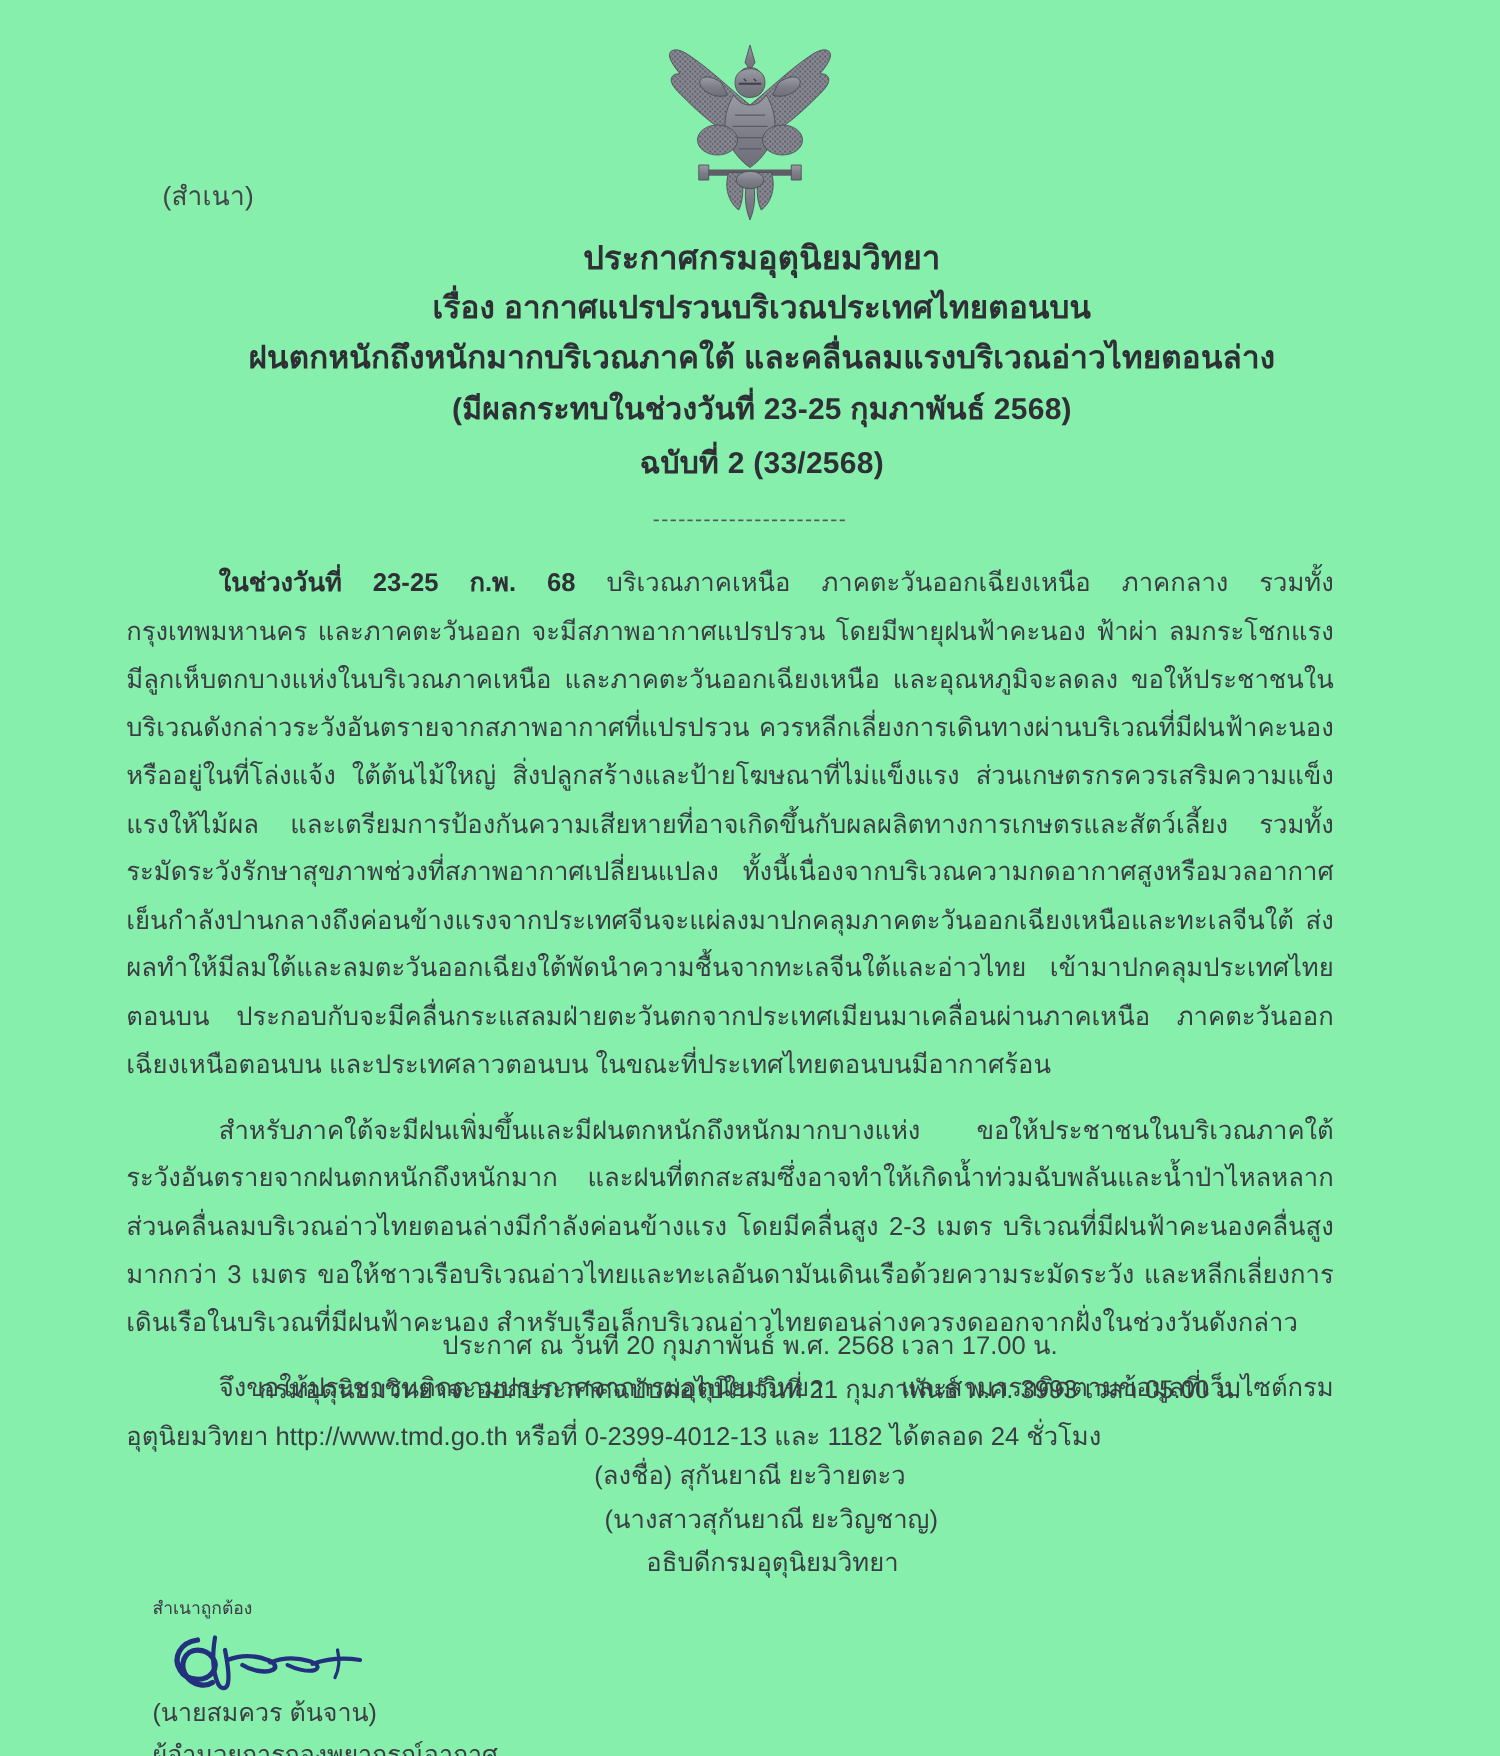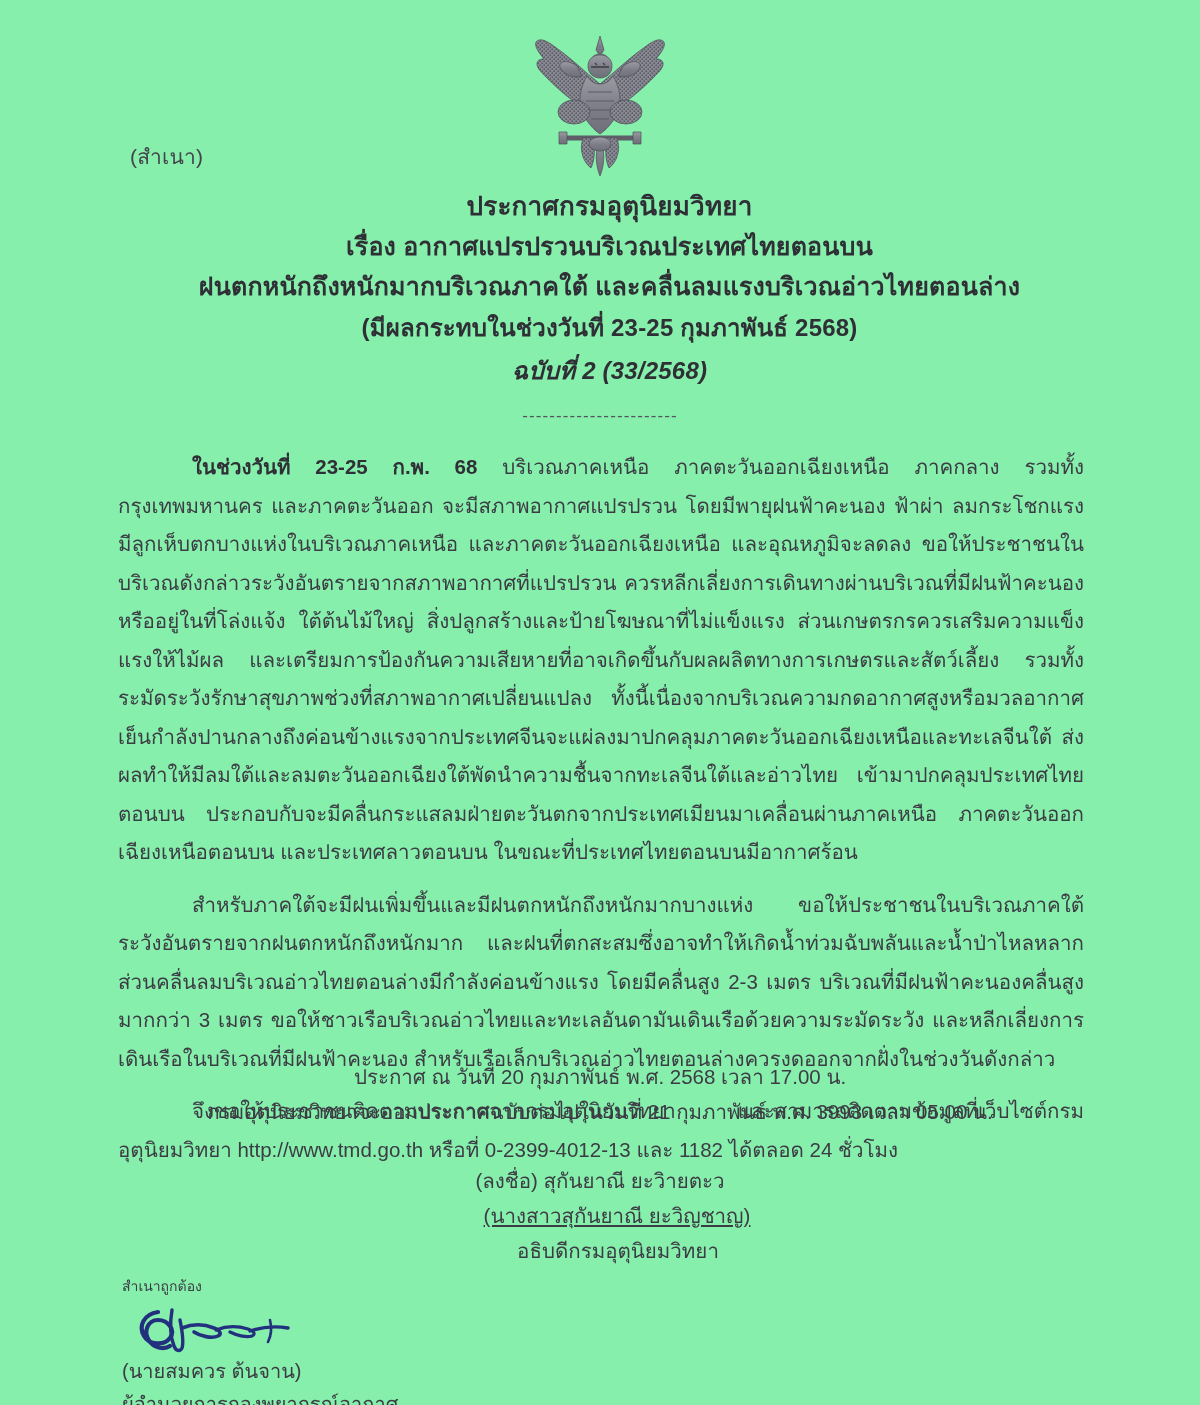--- a/index.html
+++ b/index.html
@@ -57,39 +57,39 @@
   .t-line {
     font-weight: bold;
     color: #2f2f36;
     letter-spacing: .2px;
     margin-left: 19px;
   }
   .t1 { font-size: 26px; line-height: 40px; }
   .t2 { font-size: 25px; line-height: 40px; }
   .t3 { font-size: 25px; line-height: 41px; }
   .t4 { font-size: 24px; line-height: 42px; }
-  .t5 { font-size: 24px; line-height: 44px; font-style: italic; }
+  .t5 { font-size: 24px; line-height: 44px; }
 
   .divider {
     position: absolute;
     top: 406px;
     left: 0;
     width: 1200px;
     text-align: center;
     font-size: 17px;
     letter-spacing: 1.1px;
     color: #55555c;
     white-space: nowrap;
   }
 
   
   .body-block {
     position: absolute;
     top: 448px;
-    left: 118px;
+    left: 101px;
     width: 966px;
   }
   p.para {
     margin: 0 0 14px 0;
     font-size: 20.5px;
     line-height: 38.5px;
     text-align: justify;
     text-justify: inter-word;
     color: #3c3c44;
     text-indent: 74px;
@@ -116,21 +116,21 @@
     top: 1163px;
     left: 0;
     width: 1200px;
     text-align: center;
     color: #3c3c44;
   }
   .sig-block .sl {
     font-size: 20.5px;
     line-height: 35px;
   }
-  .sig-indent-1 { padding-left: 34px; text-decoration: underline; }
+  .sig-indent-1 { padding-left: 34px; }
   .sig-indent-2 { padding-left: 36px; }
 
   
   .cert-block {
     position: absolute;
     left: 122px;
     top: 1272px;
     color: #3c3c44;
   }
   .cert-label {

